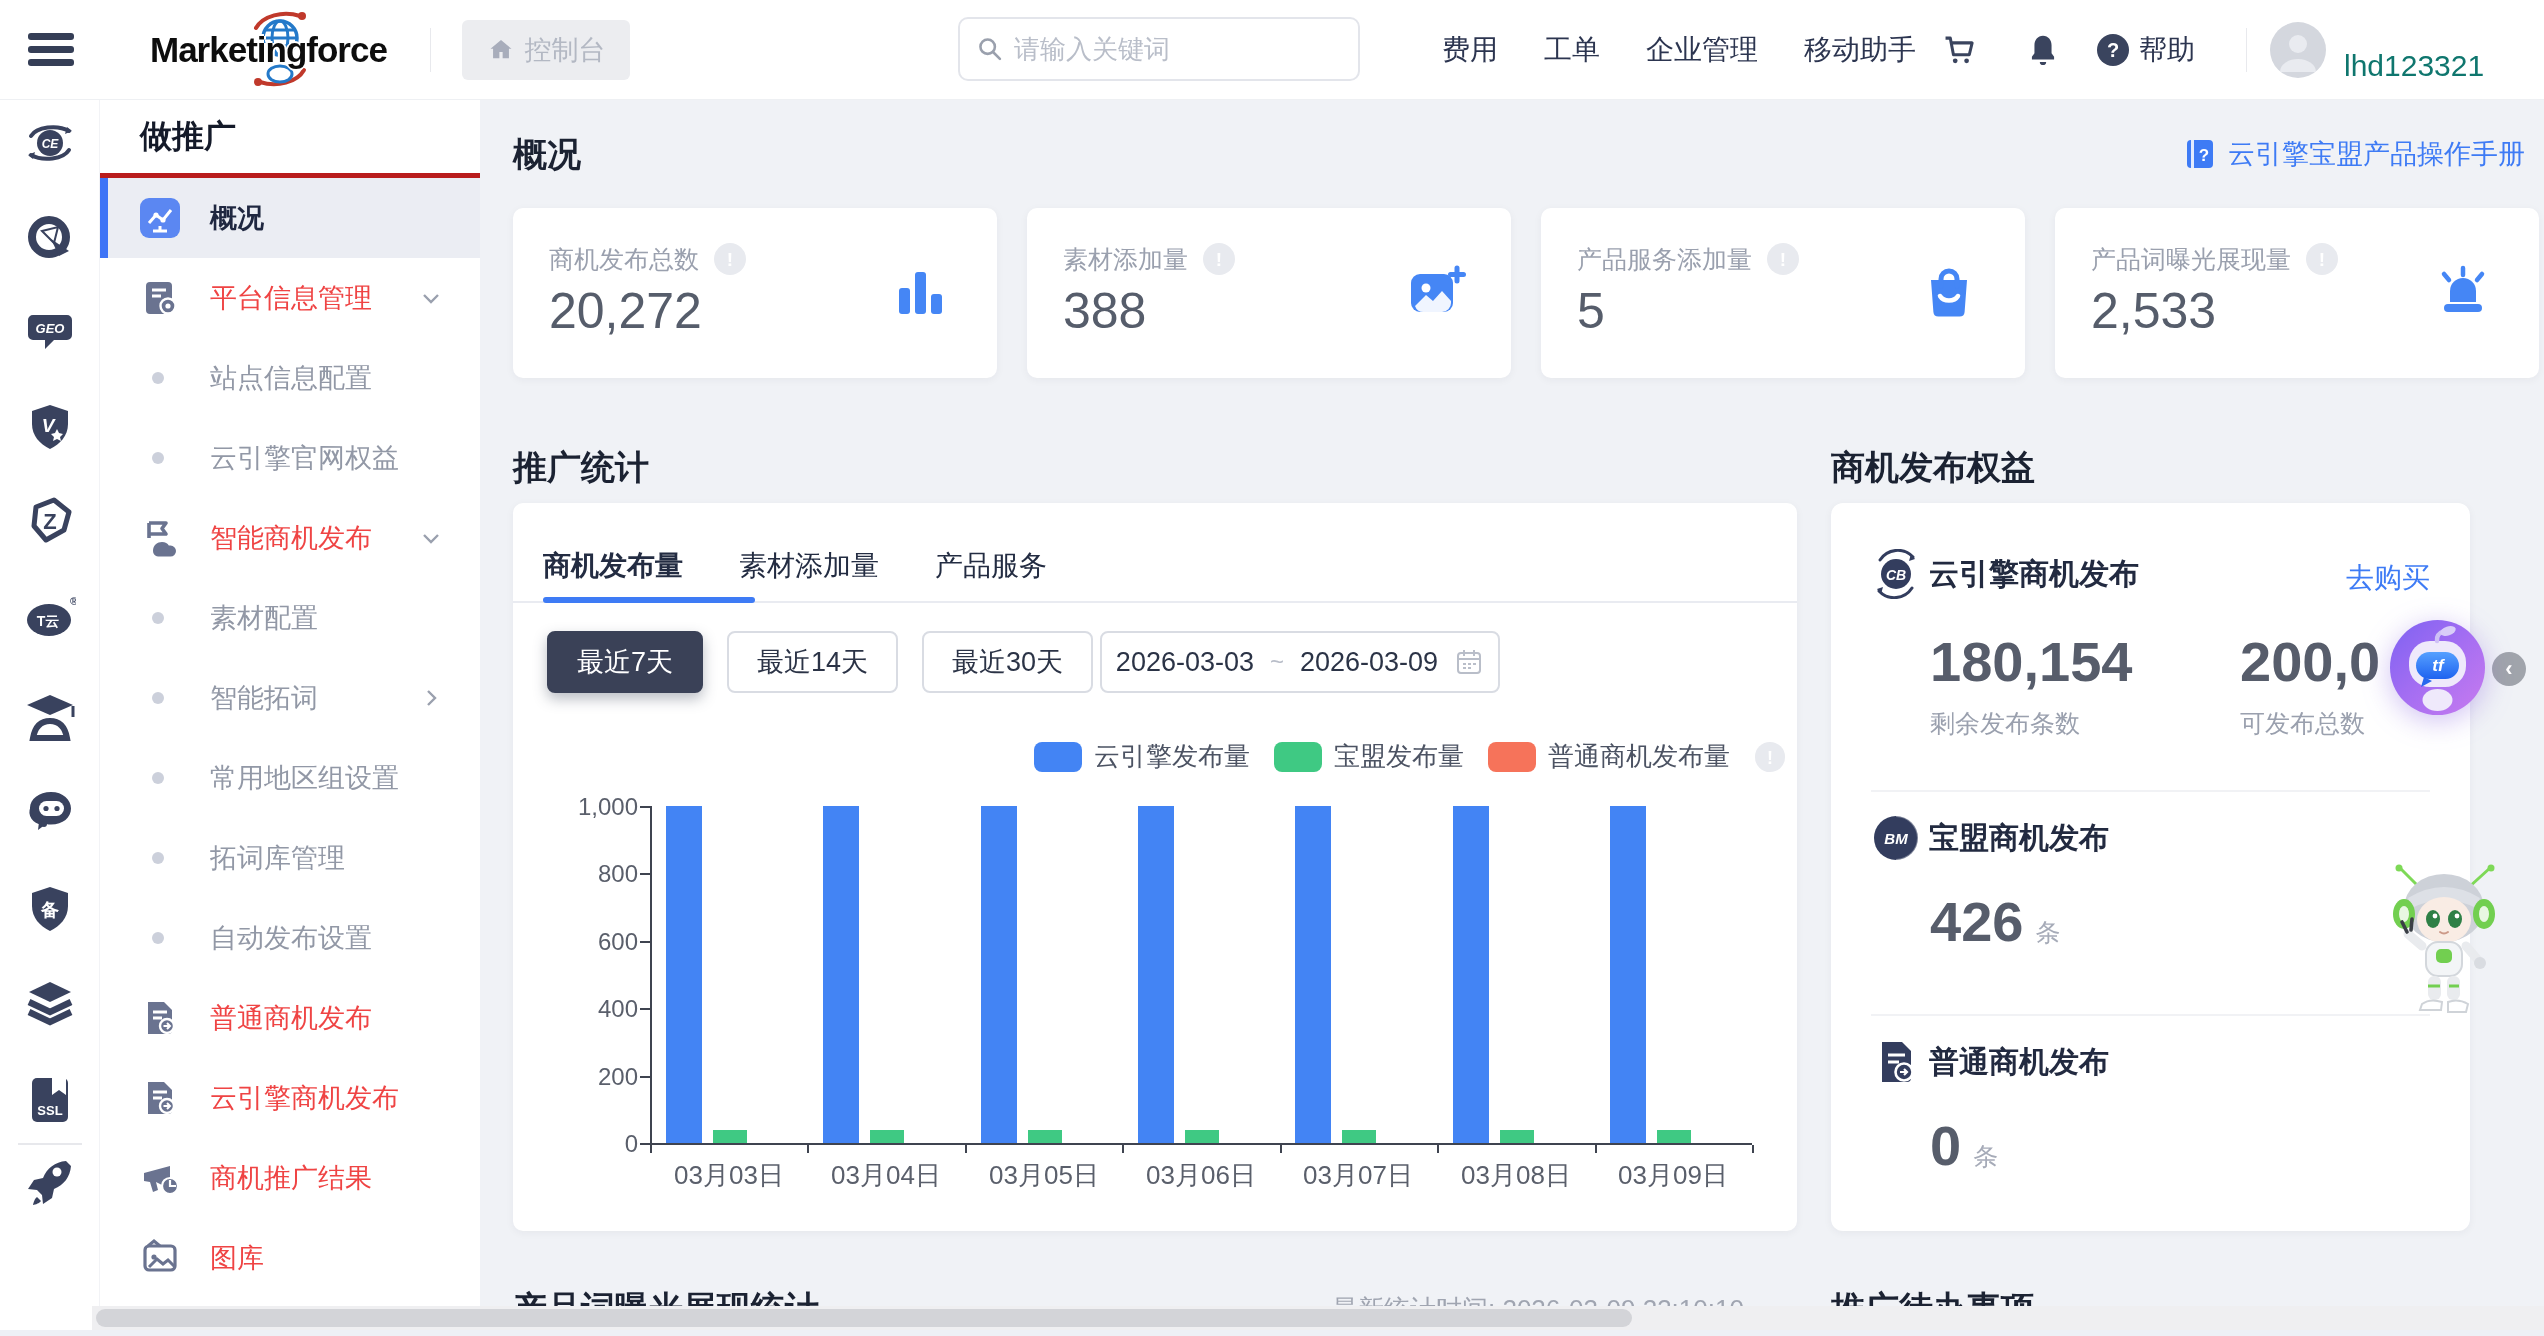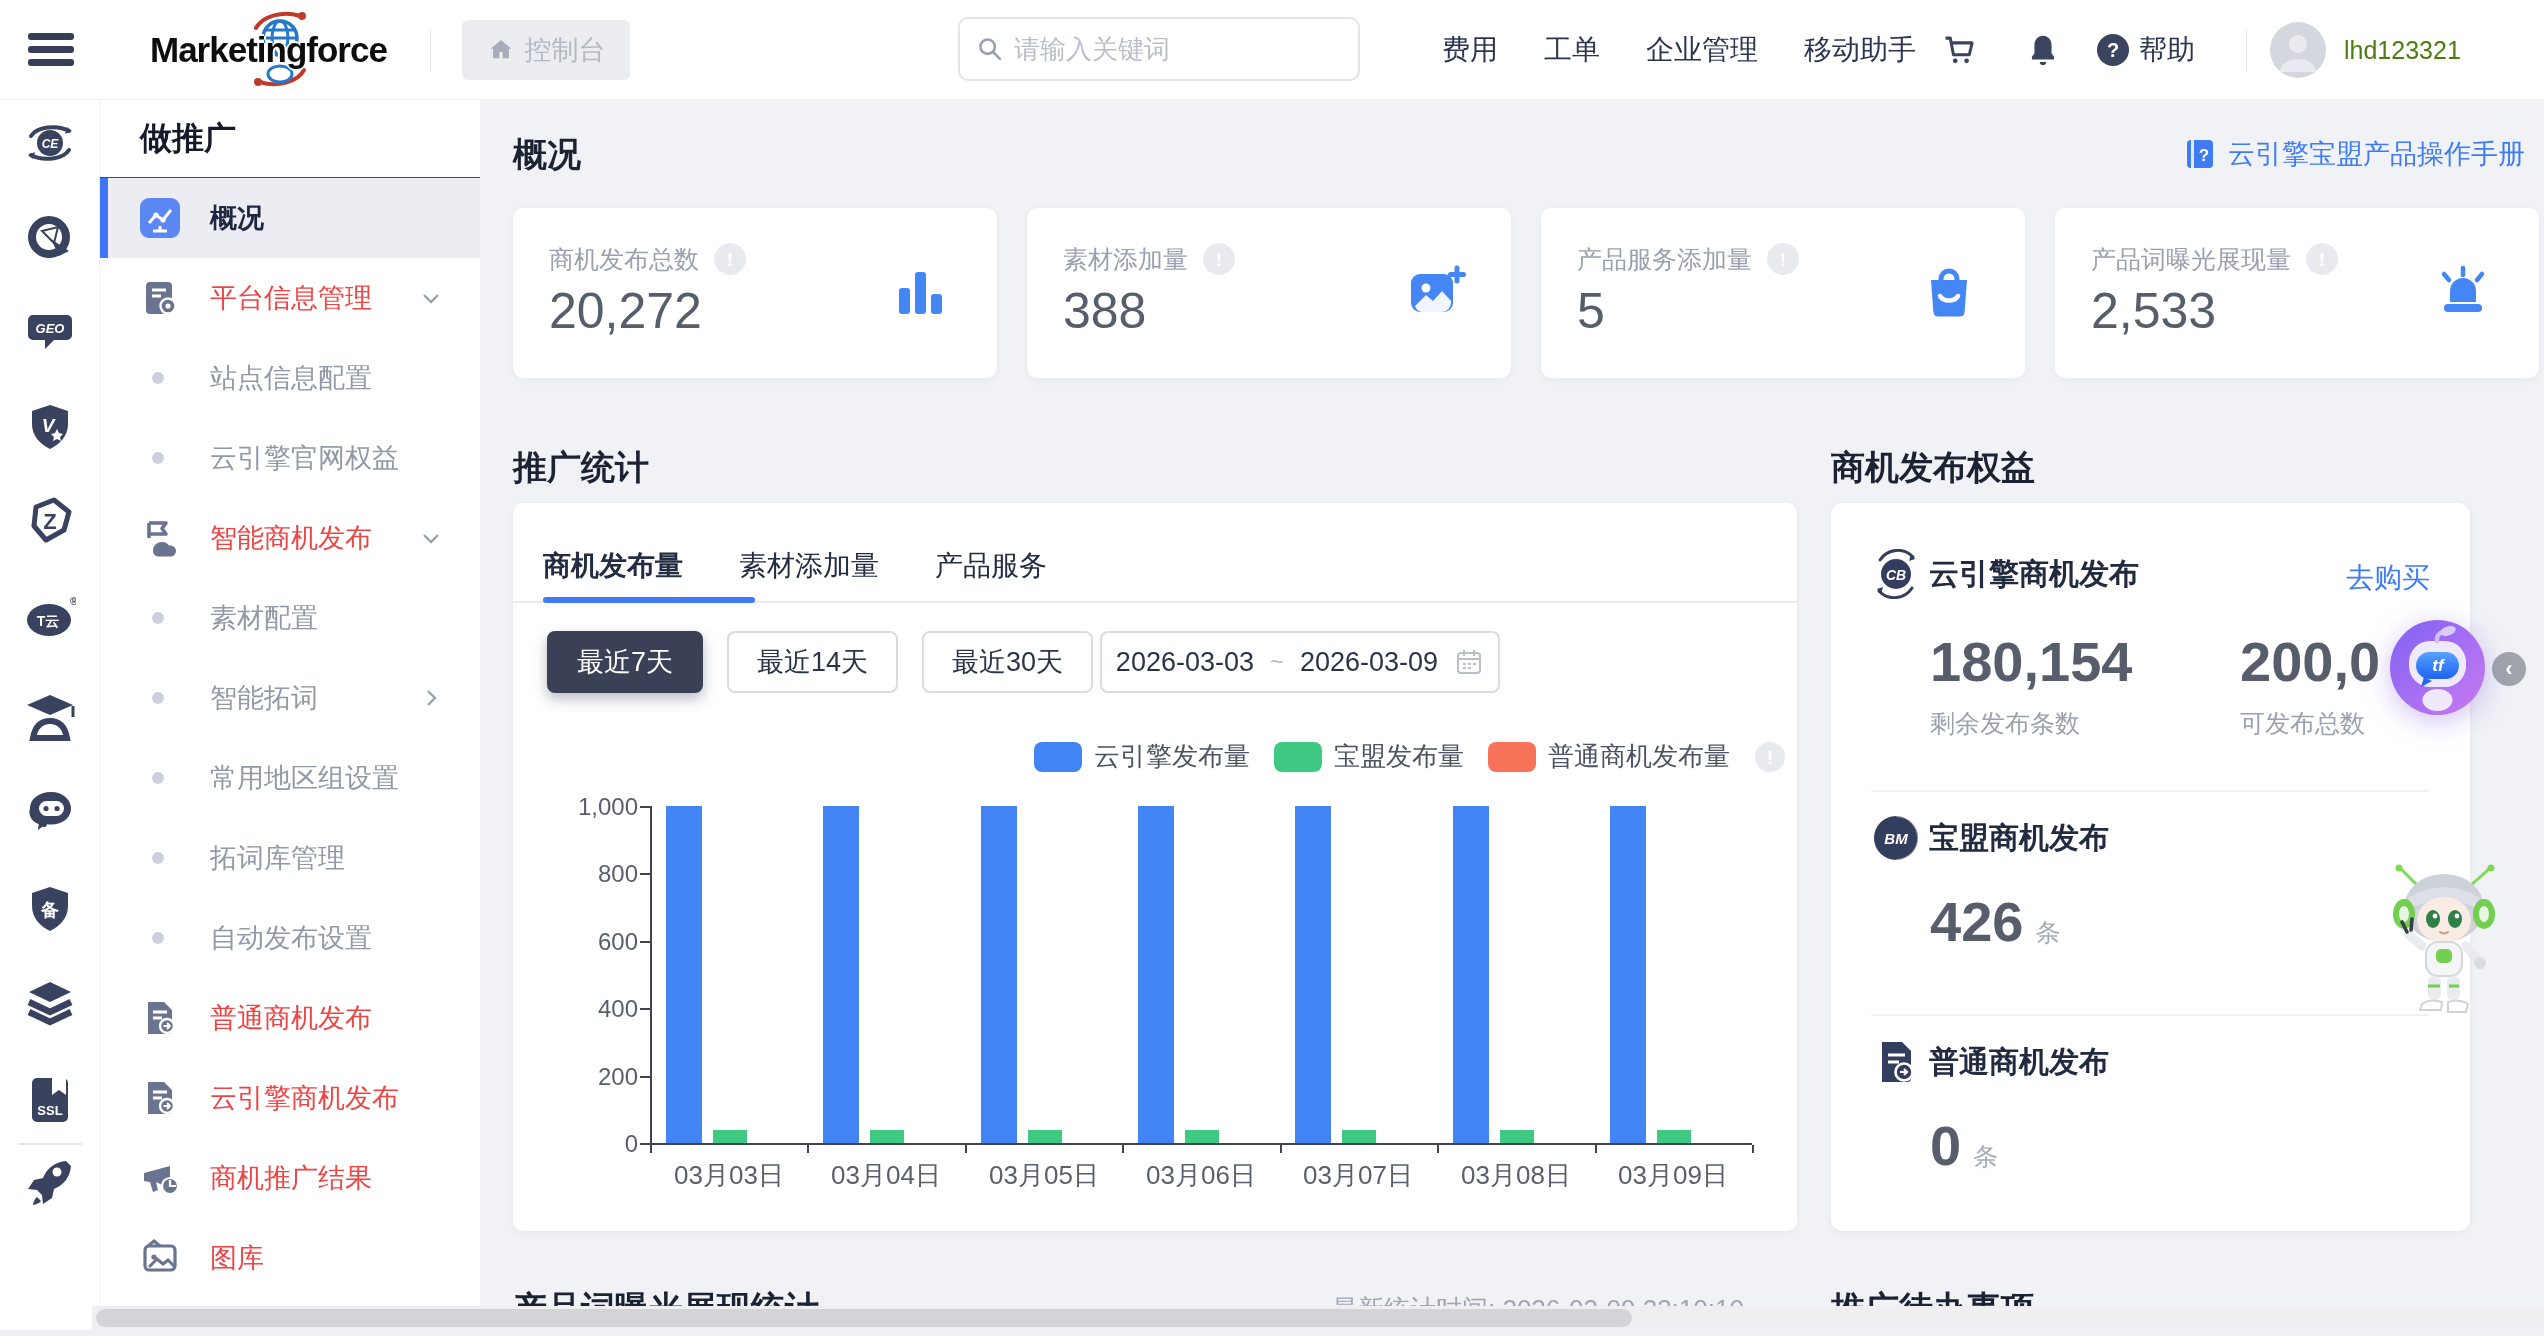--- a/index.html
+++ b/index.html
@@ -25,30 +25,30 @@
   .searchbox .ic { width:28px; height:28px; color:#9aa0ad; flex:0 0 auto; }
   .searchbox input { border:none; outline:none; font-size:26px; color:#333; width:300px; font-family:inherit; background:transparent; }
   .searchbox input::placeholder { color:#b9bec9; }
   .top-nav { position:absolute; left:1442px; top:0; height:100px; display:flex; align-items:center; gap:46px; }
   .top-nav .nav-item { font-size:28px; color:#2c3550; cursor:pointer; white-space:nowrap; }
   .hdr-ic { position:absolute; top:31px; width:38px; height:38px; color:#3a445e; cursor:pointer; }
   .help-group { position:absolute; left:2095px; top:0; height:100px; display:flex; align-items:center; gap:8px; cursor:pointer; }
   .help-group .badge { width:36px; height:36px; }
   .help-group .lbl { font-size:28px; color:#2c3550; }
   .avatar { position:absolute; left:2270px; top:22px; width:56px; height:56px; cursor:pointer; }
-  .username { position:absolute; left:2344px; top:0; height:100px; display:flex; align-items:center; font-size:25px; color:#4d7c0f; cursor:pointer; }
+  .username { position:absolute; left:2344px; top:16px; height:100px; display:flex; align-items:center; font-size:30px; color:#0f766e; cursor:pointer; }
 
   
   .rail { position:absolute; left:0; top:100px; width:100px; height:1236px; background:#fff; z-index:6; border-right:1px solid #f2f3f6; }
   .rail-item { position:absolute; left:24px; width:52px; height:52px; cursor:pointer; }
   .rail-divider { position:absolute; left:18px; width:64px; height:2px; background:#e7e8ec; }
 
   
   .sidebar { position:absolute; left:100px; top:100px; width:380px; height:1236px; background:#fff; z-index:5; }
-  .sidebar-title { height:78px; display:flex; align-items:center; padding-left:40px; font-size:32px; font-weight:bold; color:#141a29; border-bottom:1px solid #b91c1c; }
+  .sidebar-title { height:78px; display:flex; align-items:center; padding-left:40px; font-size:32px; font-weight:bold; color:#141a29; border-bottom:5px solid #b91c1c; }
   .menu { position:absolute; left:0; top:78px; width:380px; }
   .menu-row { position:relative; height:80px; display:flex; align-items:center; cursor:pointer; }
   .menu-row.active { background:#ebedf3; }
   .menu-row.active::before { content:""; position:absolute; left:0; top:0; width:8px; height:100%; background:#3e74f6; }
   .menu-ic { position:absolute; left:40px; width:40px; height:40px; }
   .menu-dot { position:absolute; left:52px; width:12px; height:12px; border-radius:50%; background:#ccd0db; }
   .menu-label { position:absolute; left:110px; font-size:27px; color:#ef4444; white-space:nowrap; }
   .menu-row.sub .menu-label { color:#9298a6; }
   .menu-row.active .menu-label { color:#1f2740; font-weight:bold; }
   .menu-chev { position:absolute; right:36px; width:26px; height:26px; color:#9aa0ae; }

